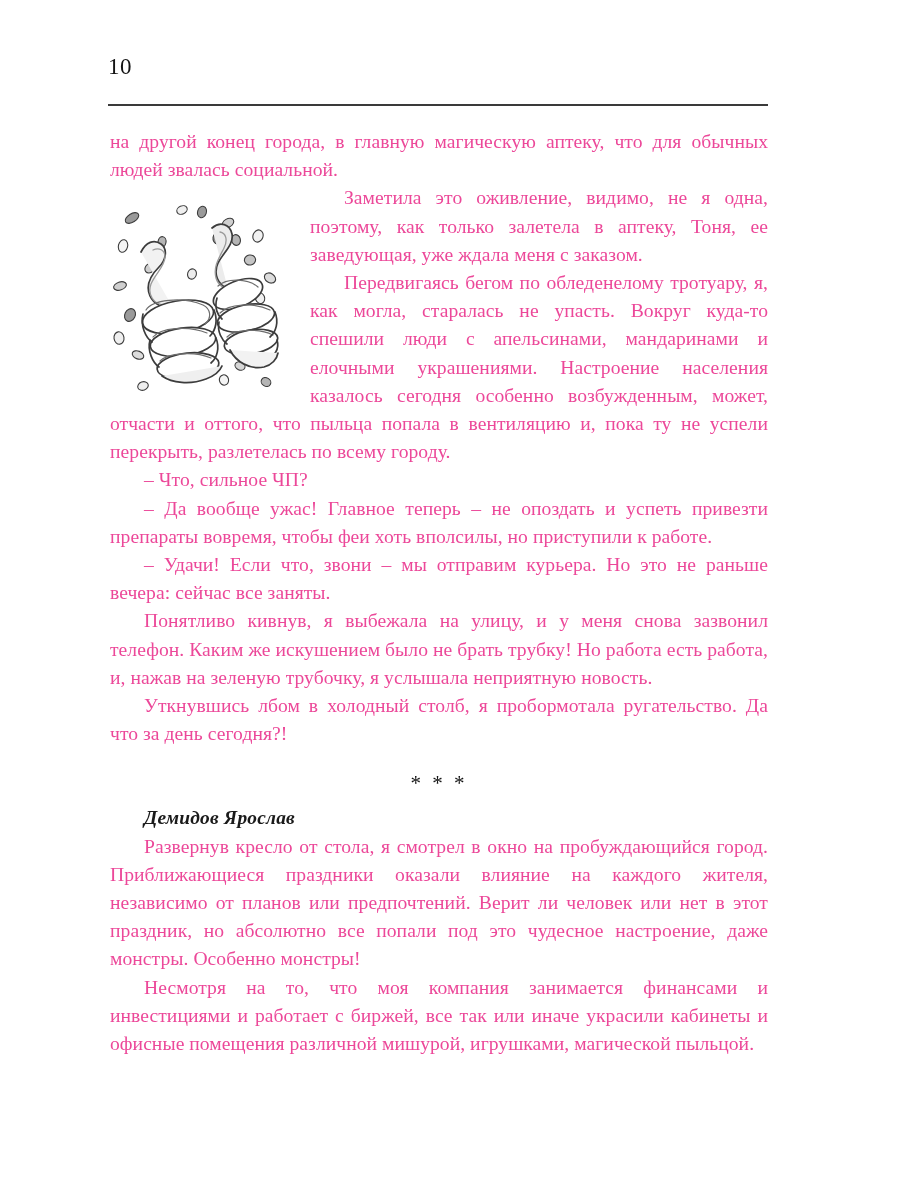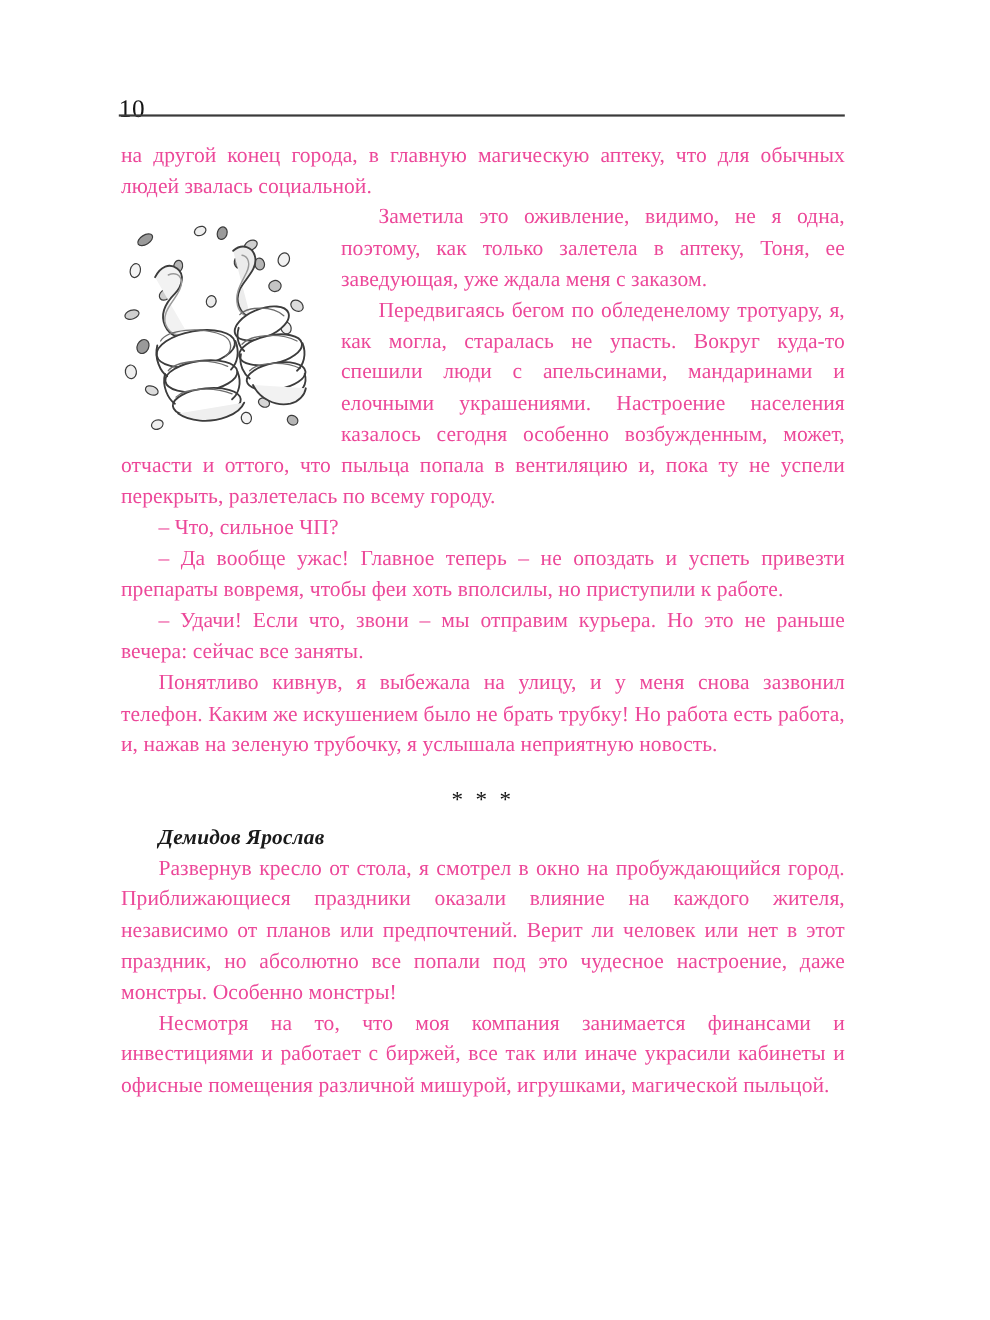--- a/index.html
+++ b/index.html
@@ -23,21 +23,21 @@
     left: 0; top: 0;
     width: 900px;
     height: 1200px;
     background: #ffffff;
   }
 
   
   .running-head {
     position: absolute;
     left: 108px;
-    top: 76px;
+    top: 44px;
     width: 660px;
     height: 34px;
     display: flex;
     align-items: flex-end;
     justify-content: space-between;
   }
   .folio {
     font-size: 23px;
     line-height: 1;
     letter-spacing: 0.4px;
@@ -205,20 +205,21 @@
         </g>
       </svg>
     </div>
 
     <p class="body-text indent">Заметила это оживление, видимо, не я одна, поэтому, как только залетела в аптеку, Тоня, ее заведующая, уже ждала меня с заказом.</p>
     <p class="body-text indent">Передвигаясь бегом по обледенелому тротуару, я, как могла, старалась не упасть. Вокруг куда-то спешили люди с апельсинами, мандаринами и елочными украшениями. Настроение населения казалось сегодня особенно возбужденным, может, отчасти и оттого, что пыльца попала в вентиляцию и, пока ту не успели перекрыть, разлетелась по всему городу.</p>
     <p class="body-text indent">– Что, сильное ЧП?</p>
     <p class="body-text indent">– Да вообще ужас! Главное теперь – не опоздать и успеть привезти препараты вовремя, чтобы феи хоть вполсилы, но приступили к работе.</p>
     <p class="body-text indent">– Удачи! Если что, звони – мы отправим курьера. Но это не раньше вечера: сейчас все заняты.</p>
     <p class="body-text indent">Понятливо кивнув, я выбежала на улицу, и у меня снова зазвонил телефон. Каким же искушением было не брать трубку! Но работа есть работа, и, нажав на зеленую трубочку, я услышала неприятную новость.</p>
+    <p class="body-text indent">Уткнувшись лбом в холодный столб, я пробормотала ругательство. Да что за день сегодня?!</p>
 
     <p class="scene-break">* * *</p>
 
     <p class="pov-heading">Демидов Ярослав</p>
 
     <p class="body-text indent">Развернув кресло от стола, я смотрел в окно на пробуждающийся город. Приближающиеся праздники оказали влияние на каждого жителя, независимо от планов или предпочтений. Верит ли человек или нет в этот праздник, но абсолютно все попали под это чудесное настроение, даже монстры. Особенно монстры!</p>
     <p class="body-text indent">Несмотря на то, что моя компания занимается финансами и инвестициями и работает с биржей, все так или иначе украсили кабинеты и офисные помещения различной мишурой, игрушками, магической пыльцой.</p>
 
   </div>
 </div>

